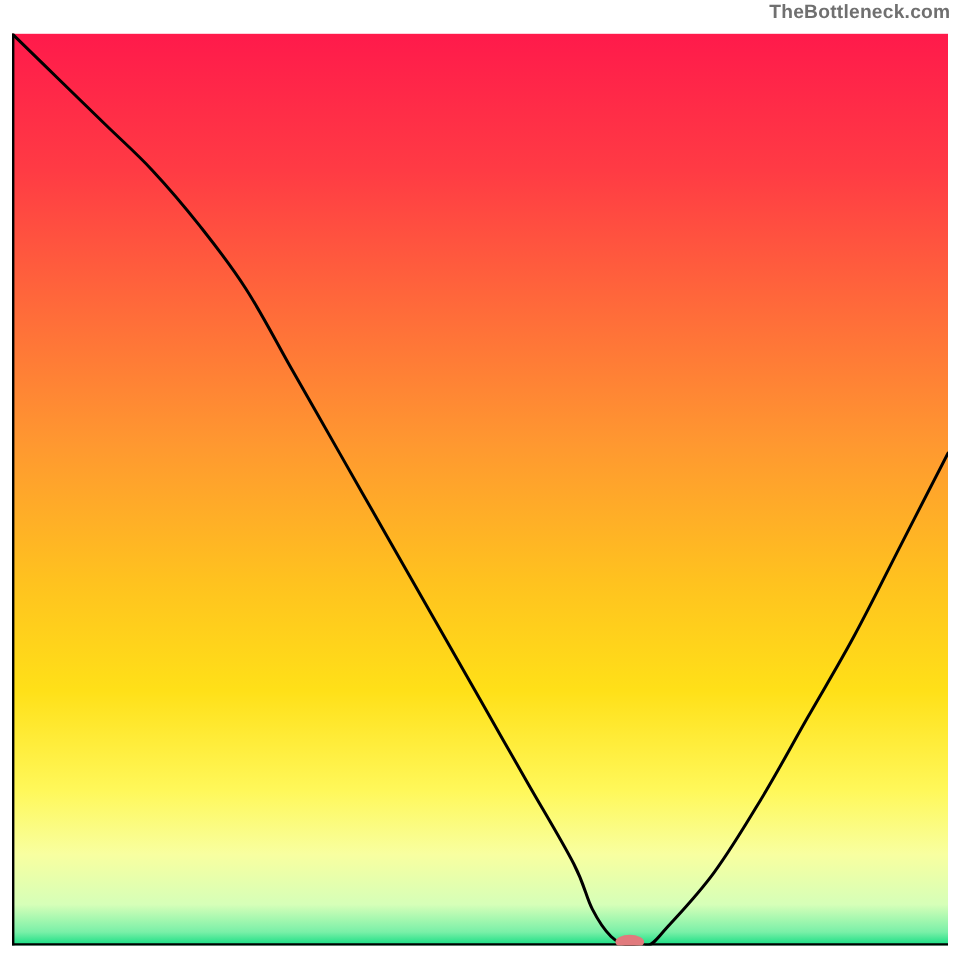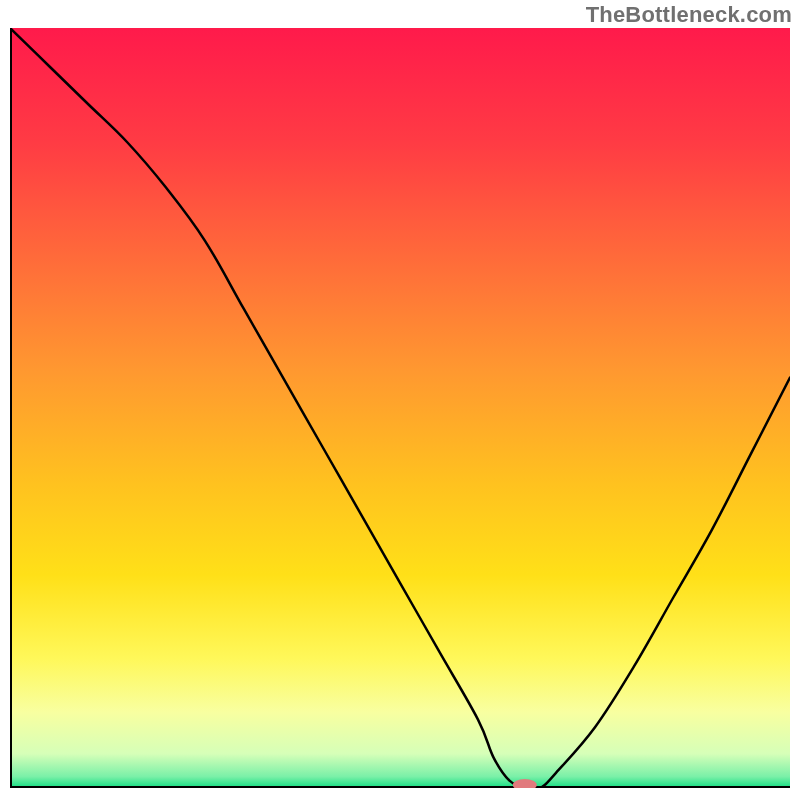--- a/index.html
+++ b/index.html
@@ -13,21 +13,21 @@
   }
   .wrap {
     position: relative;
     width: 800px;
     height: 800px;
   }
   .watermark {
     position: absolute;
     top: 2px;
     right: 8px;
-    font-size: 22px;
+    font-size: 16px;
     font-weight: 600;
     color: #707070;
     letter-spacing: .2px;
   }
   .plot {
     position: absolute;
     left: 10px;
     top: 28px;
     width: 780px;   
     height: 760px;

